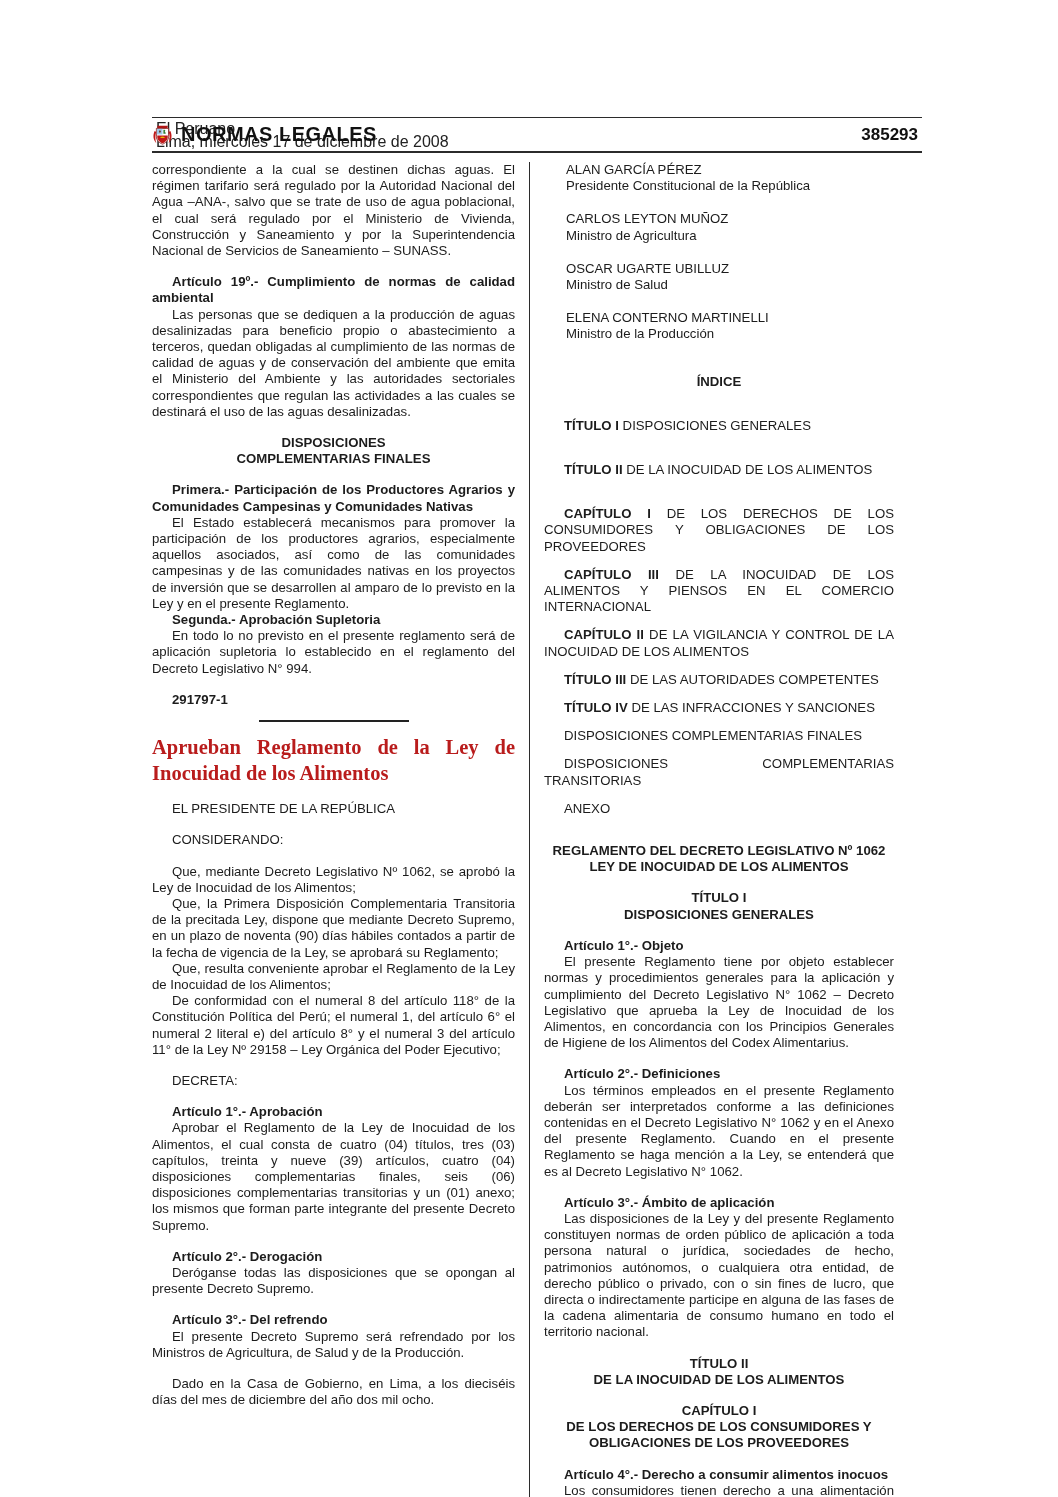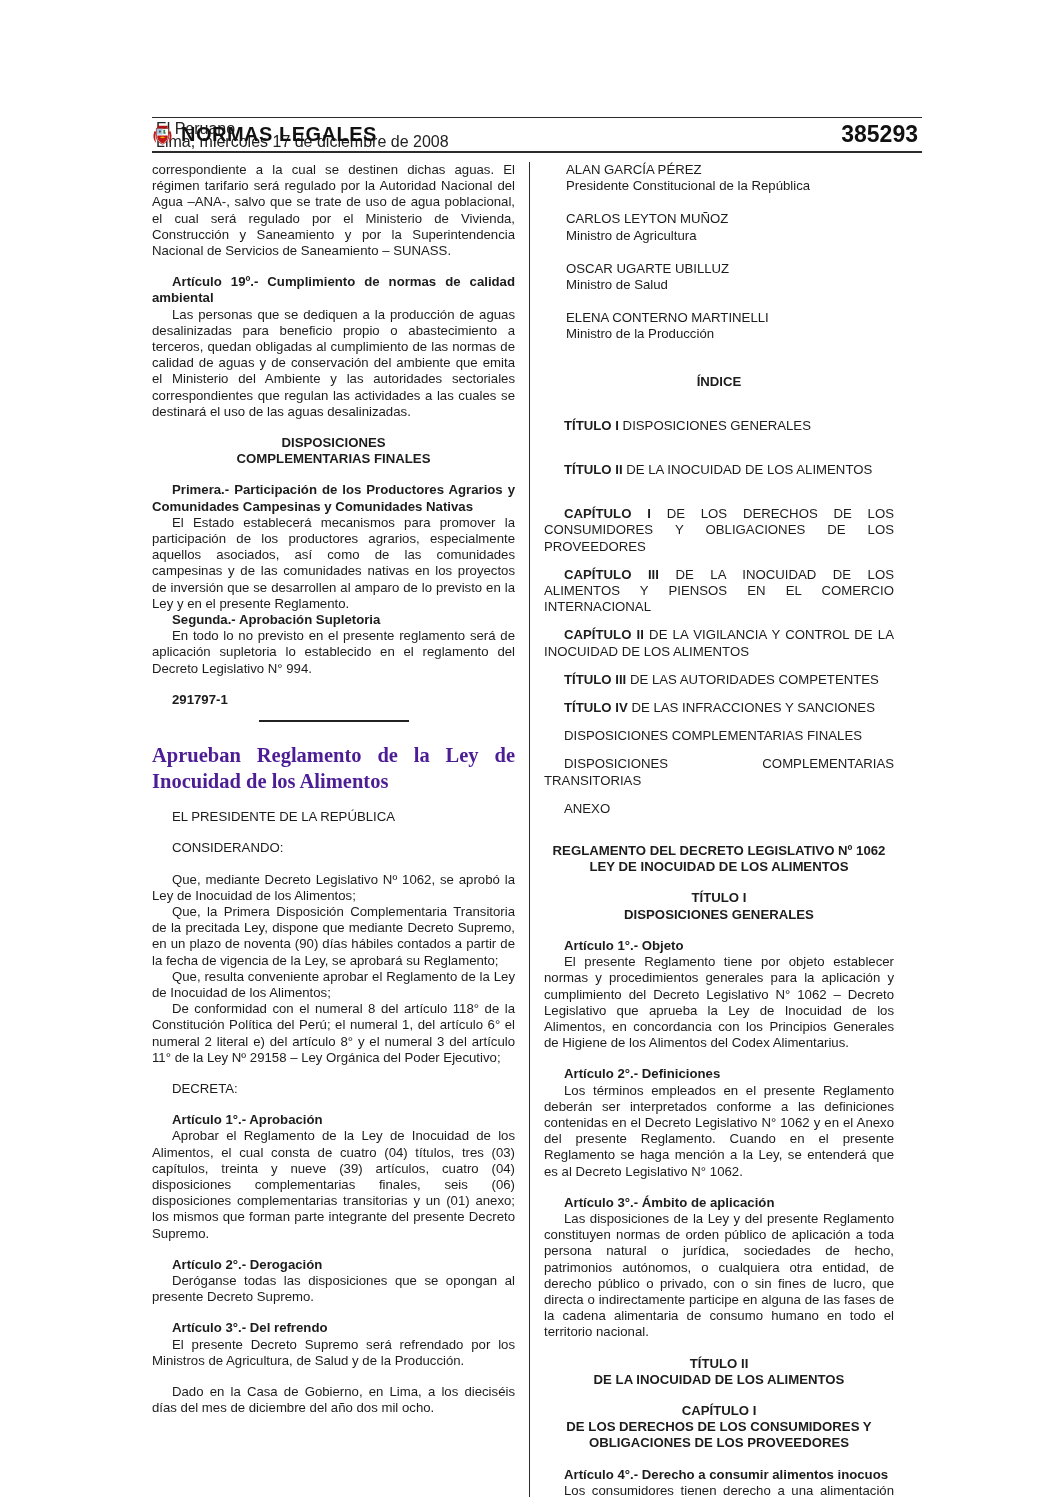--- a/index.html
+++ b/index.html
@@ -17,21 +17,21 @@
     border-bottom:2px solid #2b2b2b;
     height:36px; display:flex; align-items:center; position:relative;
     padding:2px 4px;
   }
   .hdr-left { font-size:16px; line-height:13px; color:#222; }
   .hdr-center {
     position:absolute; left:0; right:0; text-align:center;
     font-size:20px; font-weight:bold; letter-spacing:.5px; color:#111;
     display:flex; align-items:center; justify-content:flex-start; gap:8px;
   }
-  .hdr-right { margin-left:auto; font-size:23px; font-weight:bold; color:#111; position:relative; z-index:2; background:#fff; padding-left:6px;}
+  .hdr-right { margin-left:auto; font-size:17px; font-weight:bold; color:#111; position:relative; z-index:2; background:#fff; padding-left:6px;}
   .crest { width:21px; height:25px; display:inline-block; }
 
   
   .cols { display:flex; padding-top:9px; }
   .col-l { width:378px; border-right:1px solid #2b2b2b; padding-right:14px; }
   .col-r { width:364px; padding-left:14px; }
   .col-l, .col-r { font-size:13.2px; line-height:16.2px; text-align:justify; }
 
   p.body { text-indent:20px; }
   p.noindent { text-indent:0; }
@@ -39,21 +39,21 @@
   .gap { margin-top:15px; }
   .center { text-align:center; font-weight:bold; text-indent:0; }
 
   .sep-rule {
     width:150px; border:0; border-top:2px solid #222;
     margin:12px auto 10px auto;
   }
   .doc-title {
     font-family:"Liberation Serif","DejaVu Serif",serif;
     font-weight:bold; font-size:20.5px; line-height:26px;
-    text-align:justify; margin-top:20px; color:#4c1d95;
+    text-align:justify; margin-top:12px; color:#b91c1c;
   }
   .sig { padding-left:22px; text-align:left; }
   .sig + .sig { margin-top:17px; }
 
   .idx { text-indent:20px; margin-top:12px; }
   .idx.first { margin-top:28px; }
   .idx b { font-weight:bold; }
   .indice-head { margin-top:31px; margin-bottom:16px; }
 </style>
 </head>

